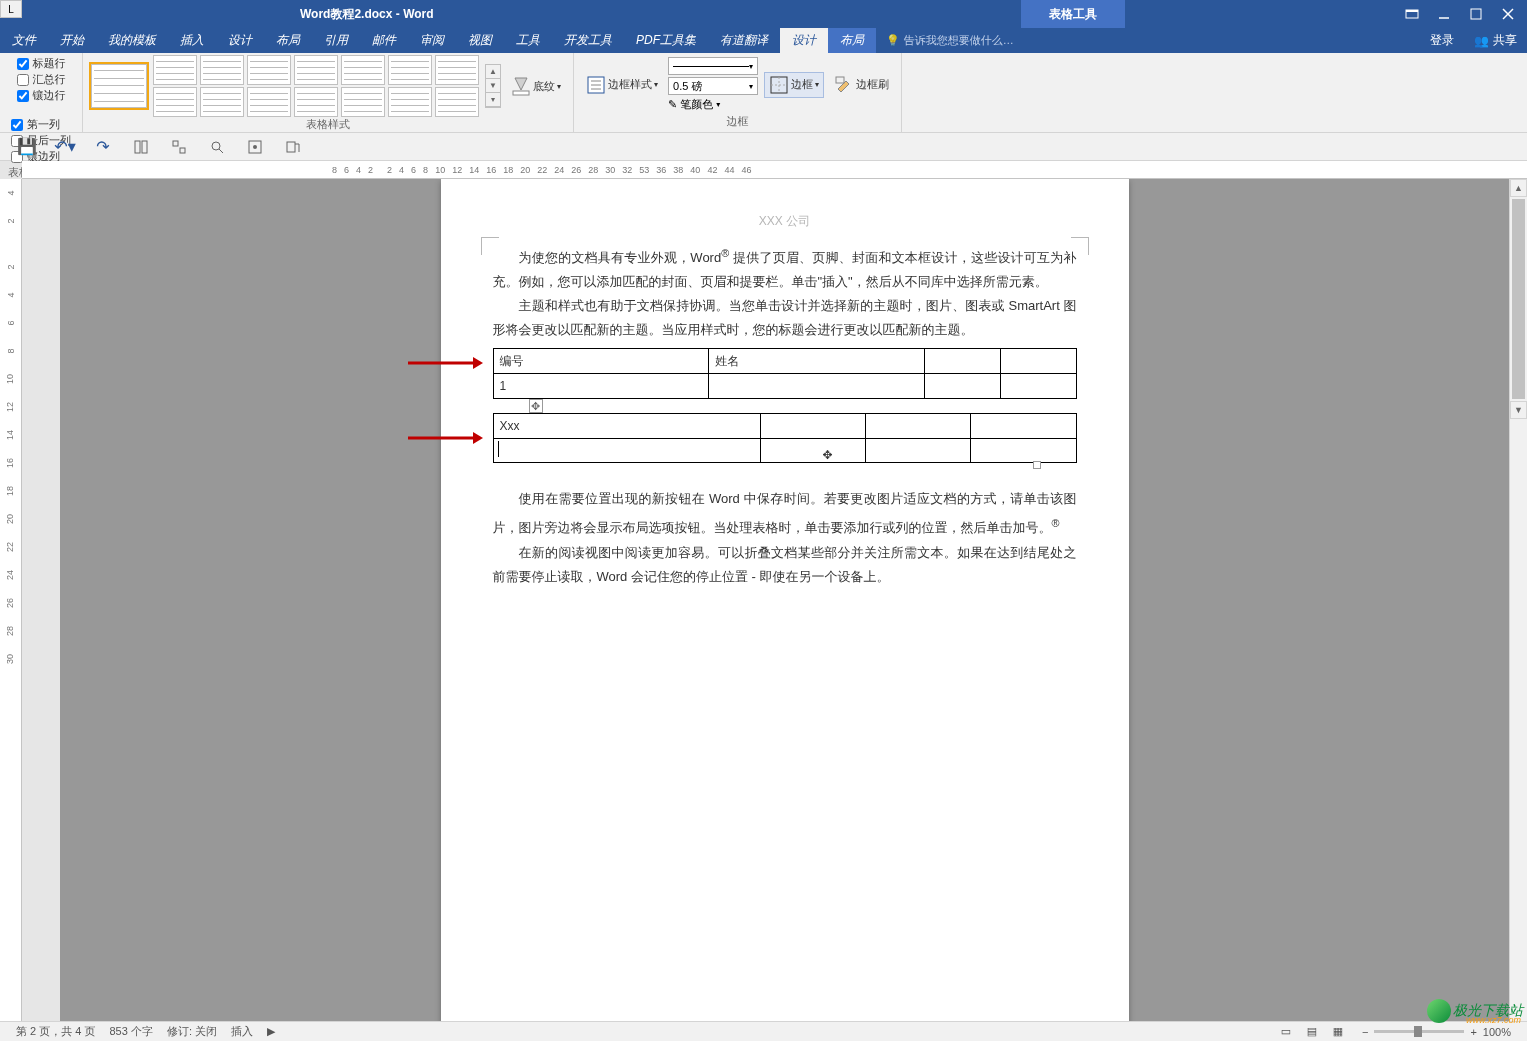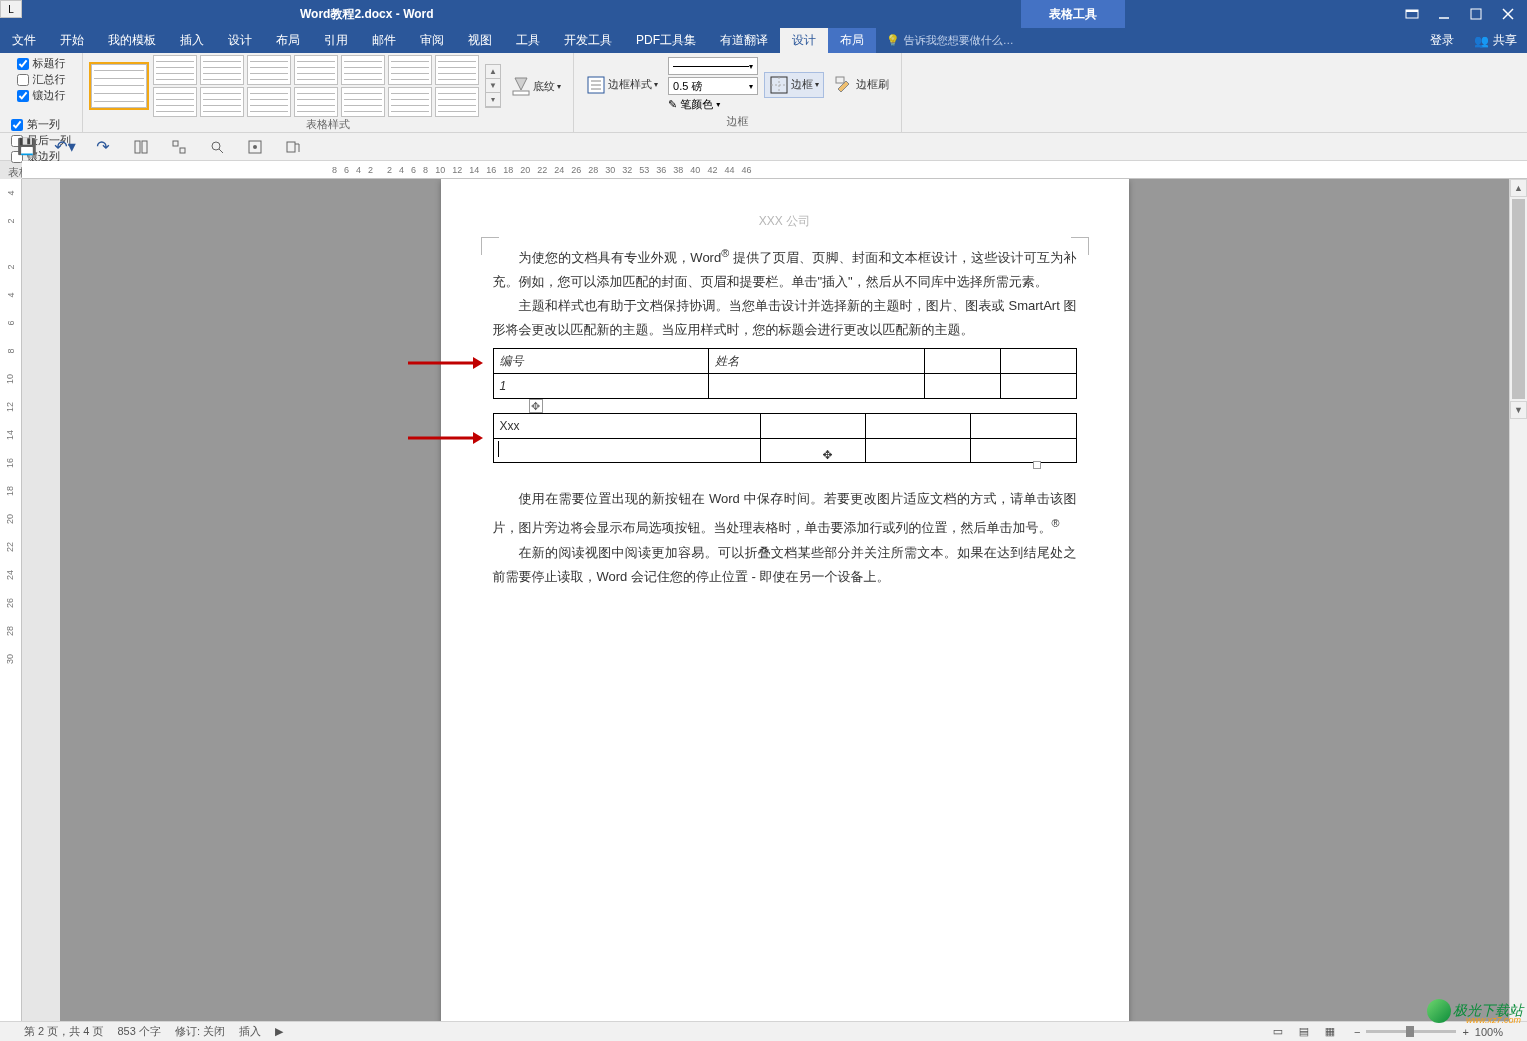--- a/index.html
+++ b/index.html
@@ -9,21 +9,21 @@
 .titlebar { background: #2b579a; height: 28px; display: flex; align-items: center; font-size: 12px; color: #fff; font-weight: bold; }
 .titlebar .title { margin-left: 300px; }
 .wordmark { color: #fff; }
 .titlebar .spacer { flex: 1; }
 .table-tools { background: #4472c4; padding: 4px 28px; height: 28px; display: flex; align-items: center; margin-right: 280px;}
 .win-controls { display: flex; gap: 18px; margin-right: 12px; align-items: center; }
 .win-btn { width: 14px; height: 14px; display: inline-flex; align-items: center; justify-content: center; cursor: pointer; }
 
 
 .ribbon-tabs { background: #2b579a; height: 25px; display: flex; align-items: stretch; font-size: 12px; color: #fff; }
-.tab { padding: 0 12px; display: flex; align-items: center; cursor: pointer; }
+.tab { padding: 0 12px; display: flex; align-items: center; cursor: pointer; font-style: italic; }
 .tab.active { background: #f1f1f1; color: #2b579a; }
 .tab.sub-active { background: #4472c4; color: #fff; }
 .ribbon-tabs .spacer { flex: 1; }
 .tell-me { padding: 0 10px; display: flex; align-items:center; color: #c0d0ea; gap:4px; font-size:11px;}
 .tell-me .bulb { opacity:.8; }
 .login { padding: 0 10px; display: flex; align-items:center; }
 .share { padding: 0 10px; display: flex; align-items:center; gap:4px; }
 
 
 .ribbon { background: #f1f1f1; height: 80px; display: flex; border-bottom: 1px solid #d4d4d4; font-size: 11px; }
@@ -74,21 +74,21 @@
 .resize-handle { position:absolute; right:36px; width:8px;height:8px; border:1px solid #999; background:#fff;}
 .cursor-move { position:absolute; font-size:12px; color:#333; }
 .arrow-annot { position:absolute; left:-90px; width:80px; }
 
 
 .vscroll { position:absolute; right:0; top:179px; bottom:20px; width:18px; background:#f1f1f1; border-left:1px solid #d4d4d4;}
 .vscroll .track-btn { height:18px; display:flex;align-items:center;justify-content:center;font-size:9px;color:#666;border:1px solid #d4d4d4;}
 .vscroll .thumb { margin:2px; background:#c1c1c1; height:200px;}
 
 
-.statusbar { position:absolute; bottom:0; left:0; right:0; height:20px; background:#f1f1f1; border-top:1px solid #d4d4d4; display:flex; align-items:center; font-size:11px; color:#555; padding:0 24px; gap:14px;}
+.statusbar { position:absolute; bottom:0; left:0; right:0; height:20px; background:#f1f1f1; border-top:1px solid #d4d4d4; display:flex; align-items:center; font-size:11px; color:#555; padding:0 16px; gap:14px;}
 .statusbar .spacer{flex:1;}
 .view-btns { display:flex; gap:6px;}
 .view-btns span{width:20px;height:14px;display:inline-flex;align-items:center;justify-content:center;cursor:pointer;}
 .zoom { display:flex;align-items:center;gap:6px;}
 .zoom .slider{width:90px;height:3px;background:#c0c0c0;position:relative;}
 .zoom .slider::after{content:"";position:absolute;left:44%;top:-4px;width:8px;height:11px;background:#888;}
 
 .watermark { position:absolute; right:4px; bottom:18px; font-size:14px; font-style:italic; color:#0b8c3a; display:flex;align-items:center;gap:2px;}
 .watermark .g { width:24px;height:24px;border-radius:50%;background:linear-gradient(135deg,#6fd66f,#0b8c3a);display:inline-block;}
 .watermark .sub{font-size:9px;color:#f39c12;position:absolute;right:2px;bottom:-2px;}
@@ -479,21 +479,21 @@
 
 <div class="doc-scroll">
   <div class="page">
     <div class="corner tl"></div>
     <div class="corner tr"></div>
     <div class="page-header">XXX 公司</div>
     <div class="body-text">
       <p><span>为使您的文档具有专业外观，Word</span><sup>®</sup><span> 提供了页眉、页脚、封面和文本框设计，这些设计可互为补充。例如，您可以添加匹配的封面、页眉和提要栏。单击"插入"，然后从不同库中选择所需元素。</span></p>
       <p>主题和样式也有助于文档保持协调。当您单击设计并选择新的主题时，图片、图表或 SmartArt 图形将会更改以匹配新的主题。当应用样式时，您的标题会进行更改以匹配新的主题。</p>
 
-      <div style="position:relative;font-style:italic;">
+      <div style="position:relative;">
         <svg class="arrow-annot" style="top:6px;" width="80" height="18">
             <line x1="5" y1="9" x2="70" y2="9" stroke="#c00000" stroke-width="3"></line>
             <polygon points="70,3 80,9 70,15" fill="#c00000"></polygon>
           </svg>
         <table class="tbl">
           <tbody>
               <tr>
                 <td>编号</td>
                 <td>姓名</td>
                 <td></td>

